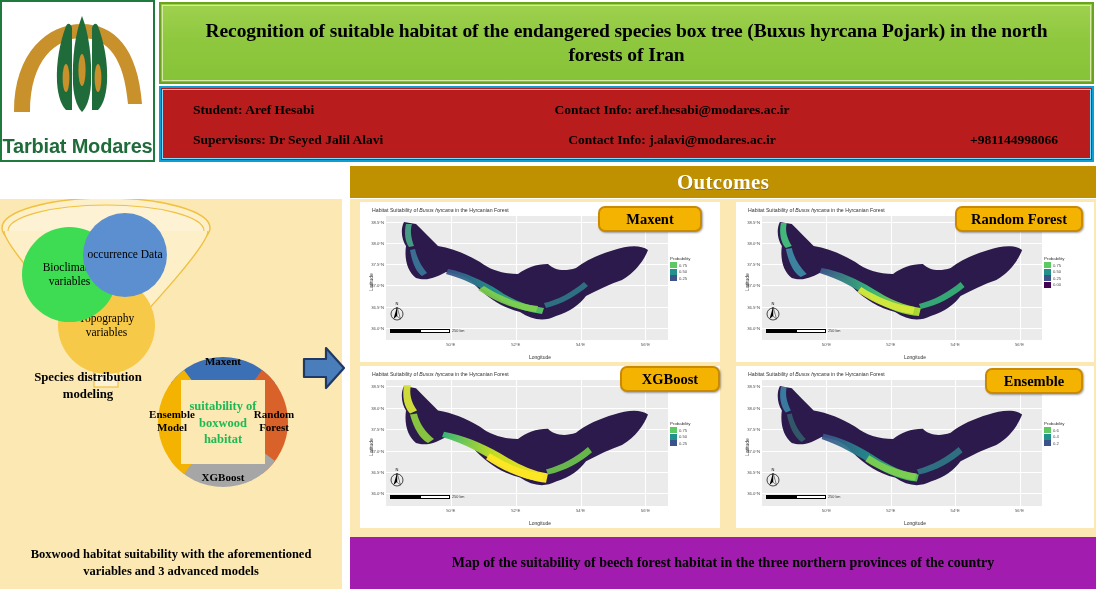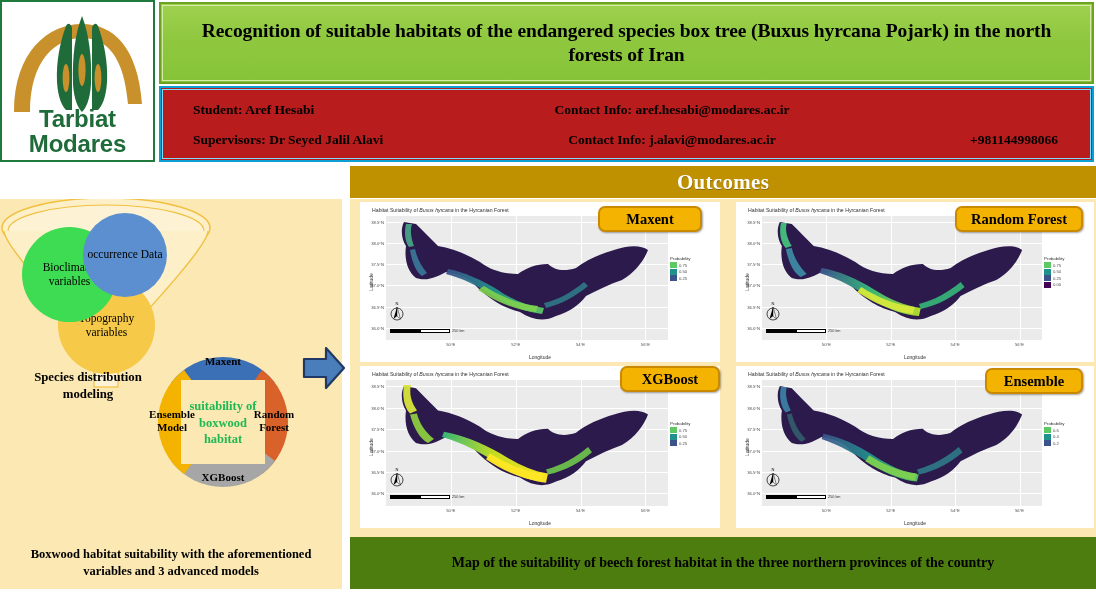--- a/index.html
+++ b/index.html
@@ -15,21 +15,21 @@
   .header { position:absolute; left:0; top:0; width:1096px; height:164px; display:flex; }
 
   .logo-box {
     width:155px; height:162px; border:2px solid #1f7a3d; background:#fff;
     position:relative; flex:none;
   }
   .logo-art { position:absolute; left:0; top:6px; width:151px; height:108px; }
   .logo-text { position:absolute; left:0; bottom:4px; width:151px; text-align:center;
     color:#1f6b3a; font-family:"Liberation Sans", sans-serif; font-weight:bold;
     line-height:1.02; letter-spacing:-0.2px; }
-  .logo-text .l1 { font-size:24px; display:block; }
+  .logo-text .l1 { font-size:20px; display:block; }
   .logo-text .l2 { font-size:18px; display:block; }
 
   .head-right { flex:1; display:flex; flex-direction:column; }
 
   .title-band {
     height:82px; margin:2px 2px 0 4px;
     background:linear-gradient(180deg,#9fd14f 0%, #8fc83f 45%, #86c337 100%);
     border:2px solid #6aa31f; outline:1px solid #d6e9a8; outline-offset:-4px;
     display:flex; align-items:center; justify-content:center; text-align:center;
   }
@@ -104,21 +104,21 @@
 
   .big-arrow { position:absolute; left:302px; top:345px; width:44px; height:46px; }
 
   
   .outcomes-body {
     position:absolute; left:350px; top:199px; width:746px; height:338px;
     background:#fce8b2;
   }
   .outcomes-caption {
     position:absolute; left:350px; top:537px; width:746px; height:52px;
-    background:#4d7c0f; display:flex; align-items:center; justify-content:center;
+    background:#a21caf; display:flex; align-items:center; justify-content:center;
     text-align:center; font-size:14px; font-weight:bold; color:#000;
   }
 
   .map-panel { position:absolute; background:#ffffff; overflow:hidden; }
   #panel-maxent { left:360px; top:202px; width:360px; height:160px; }
   #panel-rf     { left:736px; top:202px; width:358px; height:160px; }
   #panel-xgb    { left:360px; top:366px; width:360px; height:162px; }
   #panel-ens    { left:736px; top:366px; width:358px; height:162px; }
 
   .map-title {
@@ -198,21 +198,21 @@
           <ellipse cx="80" cy="62" rx="3.6" ry="16"></ellipse>
         </g>
       </svg>
       <div class="logo-text">
         <span class="l1">Tarbiat Modares</span>
       </div>
     </div>
 
     <div class="head-right">
       <div class="title-band">
-        <h1>Recognition of suitable habitats of the endangered species box tree (Buxus hyrcana Pojark) in the north forests of Iran</h1>
+        <h1>Recognition of suitable habitat of the endangered species box tree (Buxus hyrcana Pojark) in the north forests of Iran</h1>
       </div>
       <div class="contact-band">
         <div class="contact-row">
           <span class="c-name">Student: Aref Hesabi</span>
           <span class="c-info">Contact Info: aref.hesabi@modares.ac.ir</span>
         </div>
         <div class="contact-row">
           <span class="c-name">Supervisors: Dr Seyed Jalil Alavi</span>
           <span class="c-info">Contact Info: j.alavi@modares.ac.ir</span>
           <span class="c-phone">+981144998066</span>

